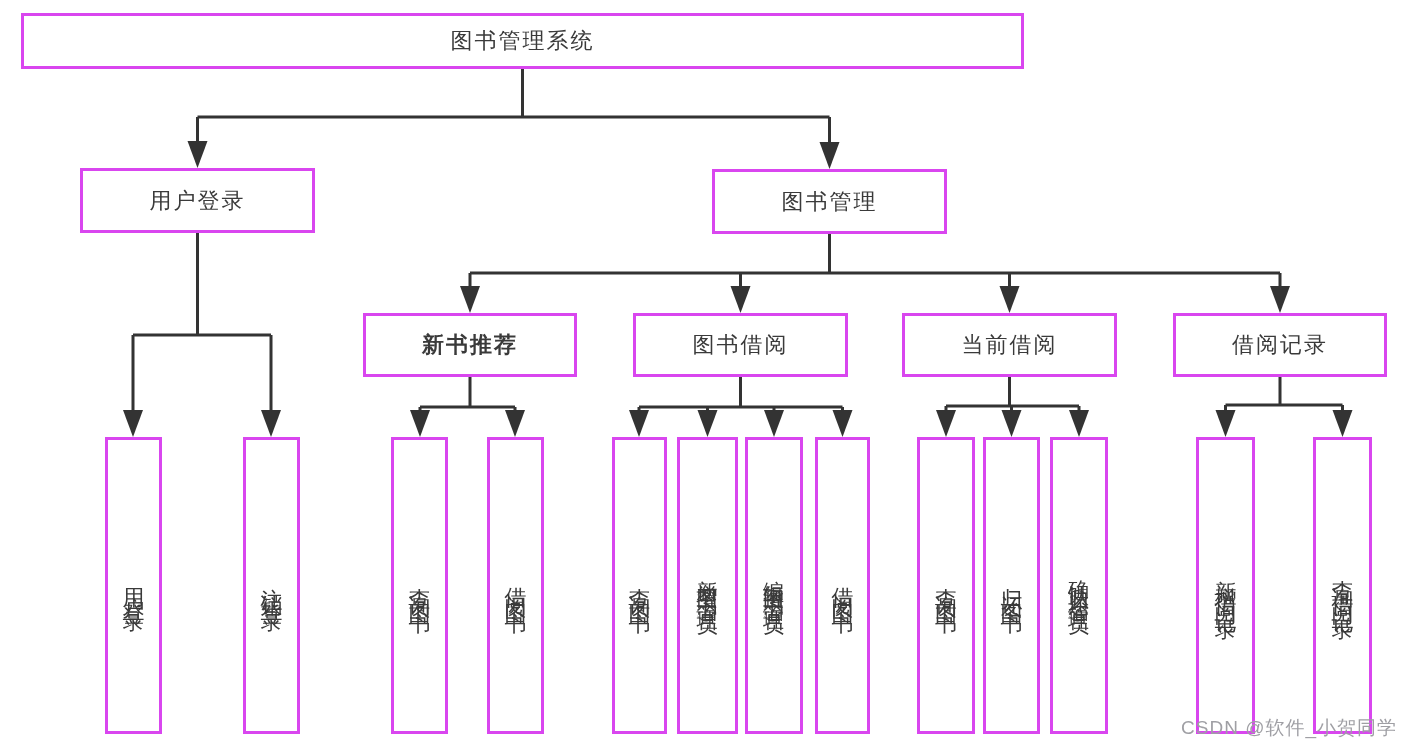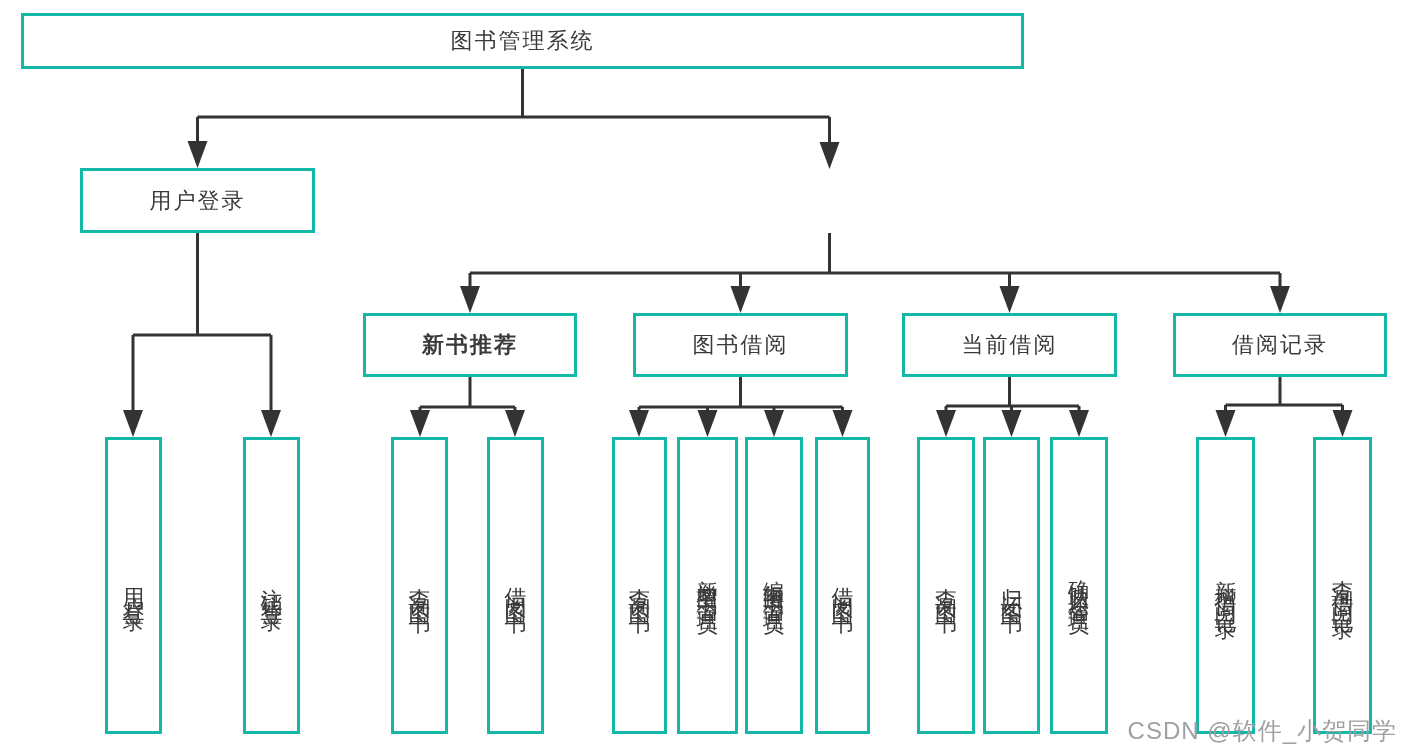--- a/index.html
+++ b/index.html
@@ -14,21 +14,21 @@
   svg.connectors {
     position: absolute;
     left: 0; top: 0;
     width: 1405px; height: 747px;
     pointer-events: none;
   }
   .box {
     position: absolute;
     box-sizing: border-box;
     background: #ffffff;
-    border: 3px solid #14b8a6;
+    border: 3px solid #d946ef;
     display: flex;
     align-items: center;
     justify-content: center;
     color: #3a3a3a;
     font-size: 22px;
     letter-spacing: 2px;
     z-index: 2;
   }
   .box.root   { left: 21px;  top: 13px;  width: 1003px; height: 56px; }
   .box.lvl2-a { left: 80px;  top: 168px; width: 235px;  height: 65px; }
@@ -58,21 +58,21 @@
   .leaf.l8  { left: 815px;  width: 55px; }
   .leaf.l9  { left: 917px;  width: 58px; }
   .leaf.l10 { left: 983px;  width: 57px; }
   .leaf.l11 { left: 1050px; width: 58px; }
   .leaf.l12 { left: 1196px; width: 59px; }
   .leaf.l13 { left: 1313px; width: 59px; }
   .watermark {
     position: absolute;
     right: 8px;
     top: 715px;
-    font-size: 24px;
+    font-size: 19px;
     color: #9f9fa4;
     letter-spacing: 1px;
     z-index: 5;
   }
 </style>
 </head>
 <body>
 
 <div class="canvas">
 
@@ -105,20 +105,21 @@
       <polygon points="1001.5,410 1021.5,410 1011.5,437"></polygon>
       <polygon points="1069,410 1089,410 1079,437"></polygon>
       <polygon points="1215.5,410 1235.5,410 1225.5,437"></polygon>
       <polygon points="1332.5,410 1352.5,410 1342.5,437"></polygon>
     </g>
   </svg>
 
   <div class="box root">图书管理系统</div>
 
   <div class="box lvl2-a">用户登录</div>
+  <div class="box lvl2-b">图书管理</div>
 
   <div class="box lvl3 n-rec">新书推荐</div>
   <div class="box lvl3 n-bb">图书借阅</div>
   <div class="box lvl3 n-cb">当前借阅</div>
   <div class="box lvl3 n-br">借阅记录</div>
 
   <div class="box leaf l1">
     <span class="vtext">用户登录</span>
   </div>
   <div class="box leaf l2">

